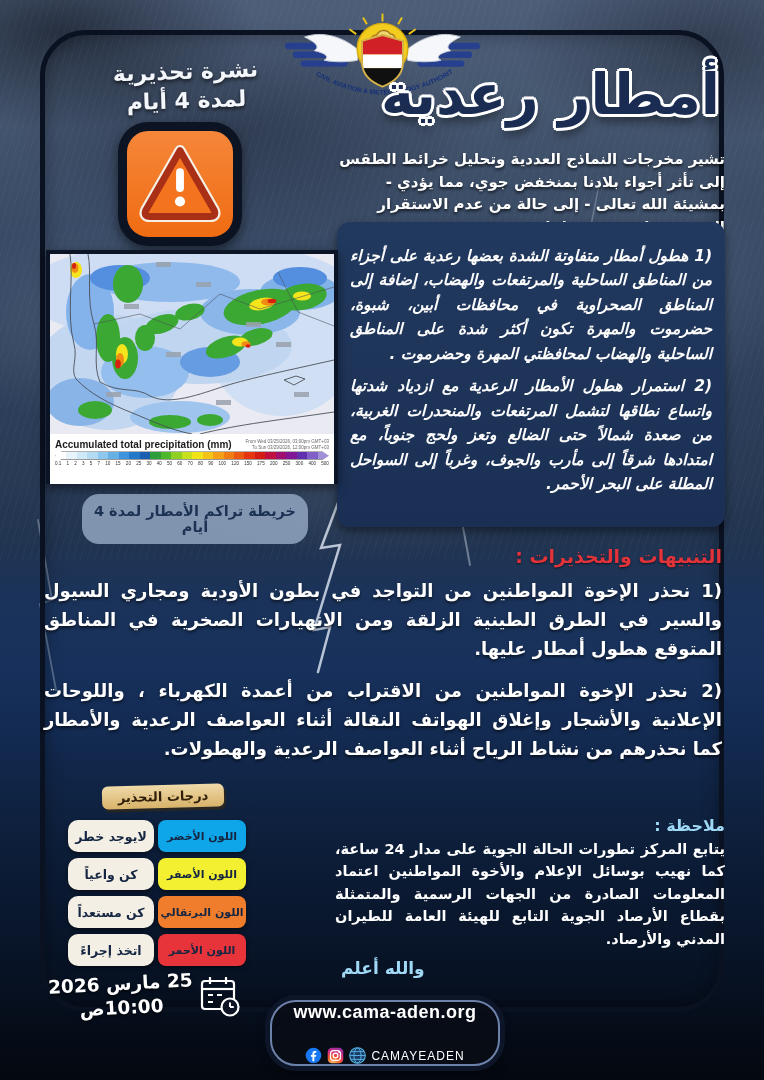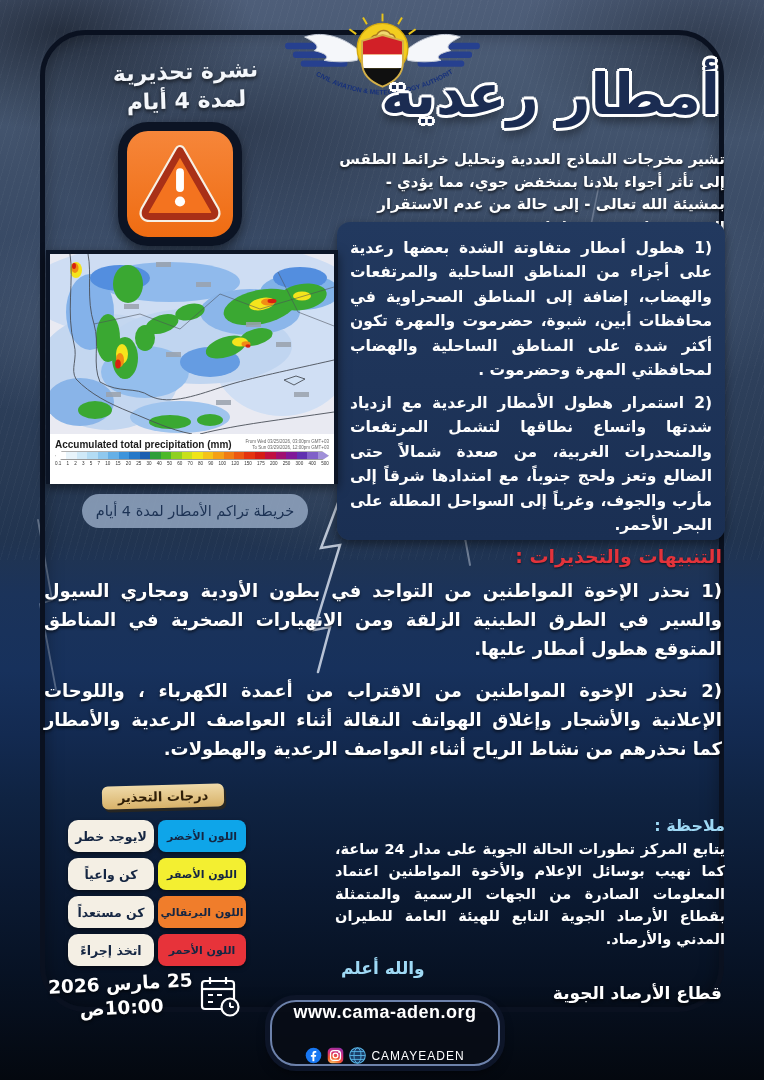--- a/index.html
+++ b/index.html
@@ -35,39 +35,39 @@
     box-shadow:0 5px 12px rgba(0,0,0,.5);display:flex;align-items:center;justify-content:center;}
   .title{position:absolute;right:44px;top:62px;z-index:4;direction:rtl;
     font-size:56px;font-weight:bold;color:#1b2c52;-webkit-text-stroke:1.5px #f6f8fb;paint-order:stroke fill;
     text-shadow:-2px -2px 0 #fff,2px -2px 0 #fff,-2px 2px 0 #fff,2px 2px 0 #fff,
       -3px 0 0 #fff,3px 0 0 #fff,0 -3px 0 #fff,0 3px 0 #fff,0 7px 10px rgba(0,0,0,.45);}
   .intro{position:absolute;left:337px;top:148px;width:388px;z-index:4;direction:rtl;text-align:right;
     color:#fff;font-weight:bold;font-size:15px;line-height:1.5;text-shadow:0 2px 3px rgba(0,0,0,.7);}
 
   
   .panel{position:absolute;left:337px;top:222px;width:388px;max-height:318px;overflow:hidden;z-index:4;
-    background:linear-gradient(180deg,#22395f,#1a2f53);border-radius:13px;padding:14px 13px;
-    direction:rtl;box-shadow:0 4px 10px rgba(0,0,0,.45);}
+    background:linear-gradient(180deg,#22395f,#1a2f53);border-radius:13px;padding:22px 13px;
+    direction:rtl;box-shadow:0 4px 10px rgba(0,0,0,.45);font-style:italic;}
   .panel p{margin:0 0 8px;color:#fdfdfd;font-weight:bold;font-size:15.5px;line-height:1.58;text-align:justify;}
   .num{display:inline-block;direction:ltr;}
 
   
   .map{position:absolute;left:46px;top:250px;width:292px;height:234px;z-index:4;
     border:4px solid #0c1526;background:#fff;box-shadow:0 4px 10px rgba(0,0,0,.5);}
   .legend{height:46px;background:#fff;padding:1px 5px 2px;font-family:"Liberation Sans",sans-serif;}
   .legrow{display:flex;justify-content:space-between;align-items:flex-start;}
   .legtitle{font-size:10px;font-weight:bold;color:#1c1c1c;}
   .legdates{font-size:4.5px;color:#666;text-align:right;line-height:1.25;}
   .legbar{display:flex;height:9px;margin-top:1px;border:0.5px solid #999;
     clip-path:polygon(0 50%,2.5% 0,97.5% 0,100% 50%,97.5% 100%,2.5% 100%);}
   .legbar div{flex:1;}
   .legticks{display:flex;justify-content:space-between;font-size:4.6px;color:#333;margin-top:1px;}
   .caption{position:absolute;left:82px;top:494px;width:226px;z-index:4;padding:9px 4px;
     background:rgba(150,169,197,.82);border-radius:17px;text-align:center;direction:rtl;
-    color:#1c3254;font-weight:normal;font-size:14.5px;}
+    color:#1c3254;font-weight:bold;font-size:14.5px;}
 
   
   .alerts-h{position:absolute;left:420px;top:545px;width:302px;z-index:4;direction:rtl;text-align:right;
     color:#e2333b;font-weight:bold;font-size:19px;text-shadow:0 1px 2px rgba(0,0,0,.6);}
   .alert{position:absolute;left:44px;width:678px;z-index:4;direction:rtl;color:#fff;font-weight:bold;
     font-size:18px;line-height:1.62;text-align:justify;text-shadow:0 2px 3px rgba(0,0,0,.6);}
   .a1{top:576px;} .a2{top:676px;}
 
   
   .badge{position:absolute;left:102px;top:785px;width:122px;z-index:4;padding:4px 2px;
@@ -359,21 +359,20 @@
       <div class="adv">اتخذ إجراءً</div>
     </div>
   </div>
 
   <div class="note">
     <h3>ملاحظة :</h3>
     <p>يتابع المركز تطورات الحالة الجوية على مدار 24 ساعة، كما نهيب بوسائل الإعلام والأخوة المواطنين اعتماد المعلومات الصادرة من الجهات الرسمية والمتمثلة بقطاع الأرصاد الجوية التابع للهيئة العامة للطيران المدني والأرصاد.</p>
     <div class="bless">والله أعلم</div>
   </div>
 
-  <div class="sector">قطاع الأرصاد الجوية</div>
   <svg class="calicon" viewBox="0 0 44 46">
     <g stroke="#fff" stroke-width="2.2" fill="none">
       <rect x="4" y="8" width="32" height="28" rx="3"></rect>
       <path d="M4 16 h32"></path>
         <path d="M12 4 v7"></path>
         <path d="M28 4 v7"></path>
       <path d="M10 22 h5 M19 22 h5 M10 29 h5"></path>
     </g>
     <circle cx="32" cy="34" r="8.5" fill="#0d1524" stroke="#fff" stroke-width="2.2"></circle>
     <path d="M32 34 v-4.5 M32 34 h3.8" stroke="#fff" stroke-width="2"></path>

